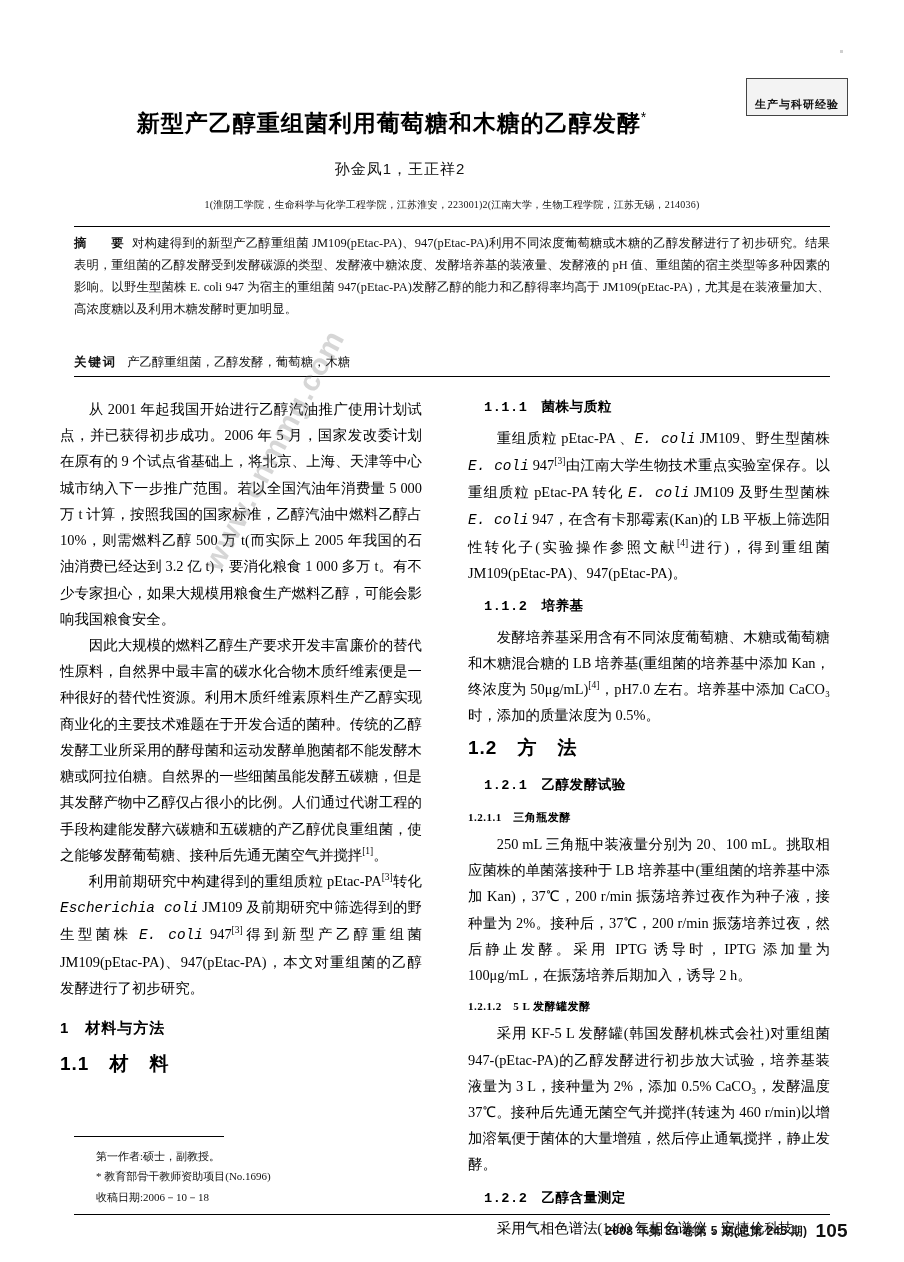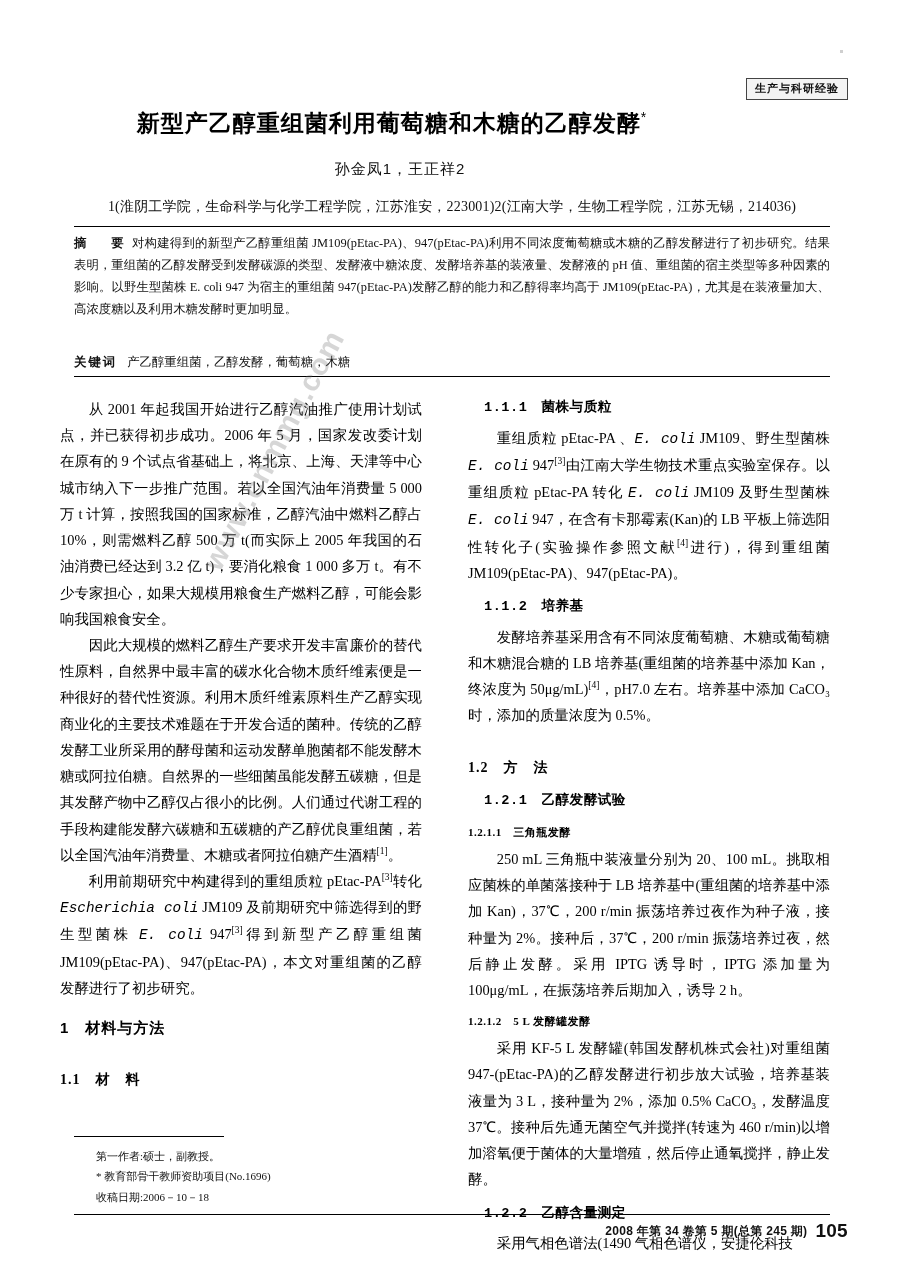--- a/index.html
+++ b/index.html
@@ -21,21 +21,21 @@
   .cat-tag {
     position: absolute;
     top: 78px;
     right: 56px;
     border: 1px solid #444;
     background: #f3f3f3;
     font-family: "Liberation Sans", sans-serif;
     font-size: 11px;
     font-weight: bold;
     letter-spacing: 1px;
-    padding: 2px 8px 3px 8px;
+    padding: 18px 8px 3px 8px;
     color: #111;
   }
   
   .title {
     position: absolute;
     top: 108px;
     left: 0;
     width: 784px;
     text-align: center;
     font-family: "Liberation Sans", sans-serif;
@@ -54,21 +54,21 @@
     font-size: 15px;
     font-family: "Liberation Sans", sans-serif;
     letter-spacing: 1px;
   }
   .affil {
     position: absolute;
     top: 198px;
     left: 0;
     width: 904px;
     text-align: center;
-    font-size: 14px;
+    font-size: 10px;
     letter-spacing: 0.2px;
   }
   
   .abs-wrap {
     position: absolute;
     top: 232px;
     left: 74px;
     width: 756px;
     font-size: 12.4px;
     line-height: 1.78;
@@ -117,24 +117,24 @@
   .col.right { left: 468px; }
   .col p { margin: 0; text-indent: 2em; }
   .heading1 {
     font-family: "Liberation Sans", sans-serif;
     font-weight: bold;
     font-size: 15px;
     margin: 13px 0 6px 0;
     letter-spacing: 1px;
   }
   .heading2 {
-    font-family: Liberation Serif, serif;
-    font-weight: bold;
-    font-size: 14px;
-    margin: 26px 0 5px 0;
+    font-family: Liberation Sans, sans-serif;
+    font-weight: bold;
+    font-size: 19px;
+    margin: 2px 0 5px 0;
     letter-spacing: 1px;
   }
   .heading3 {
     font-family: Liberation Mono, monospace;
     font-weight: bold;
     font-size: 13.6px;
     margin: 9px 0 4px 16px;
     letter-spacing: 0.5px;
   }
   .heading4 {
@@ -234,21 +234,21 @@
   </div>
 
   <div class="kw-wrap">
     <span class="kw-label">关键词</span><span>产乙醇重组菌，乙醇发酵，葡萄糖，木糖</span>
   </div>
 
   <div class="rule bottom"></div>
 
   <div class="col left">
     <p>从 2001 年起我国开始进行乙醇汽油推广使用计划试点，并已获得初步成功。2006 年 5 月，国家发改委计划在原有的 9 个试点省基础上，将北京、上海、天津等中心城市纳入下一步推广范围。若以全国汽油年消费量 5 000 万 t 计算，按照我国的国家标准，乙醇汽油中燃料乙醇占 10%，则需燃料乙醇 500 万 t(而实际上 2005 年我国的石油消费已经达到 3.2 亿 t)，要消化粮食 1 000 多万 t。有不少专家担心，如果大规模用粮食生产燃料乙醇，可能会影响我国粮食安全。</p>
-    <p><span>因此大规模的燃料乙醇生产要求开发丰富廉价的替代性原料，自然界中最丰富的碳水化合物木质纤维素便是一种很好的替代性资源。利用木质纤维素原料生产乙醇实现商业化的主要技术难题在于开发合适的菌种。传统的乙醇发酵工业所采用的酵母菌和运动发酵单胞菌都不能发酵木糖或阿拉伯糖。自然界的一些细菌虽能发酵五碳糖，但是其发酵产物中乙醇仅占很小的比例。人们通过代谢工程的手段构建能发酵六碳糖和五碳糖的产乙醇优良重组菌，若以全国汽油年消费量、木糖或者阿拉伯糖产生酒精</span><sup>[1]</sup><span>。</span></p>
+    <p><span>因此大规模的燃料乙醇生产要求开发丰富廉价的替代性原料，自然界中最丰富的碳水化合物木质纤维素便是一种很好的替代性资源。利用木质纤维素原料生产乙醇实现商业化的主要技术难题在于开发合适的菌种。传统的乙醇发酵工业所采用的酵母菌和运动发酵单胞菌都不能发酵木糖或阿拉伯糖。自然界的一些细菌虽能发酵五碳糖，但是其发酵产物中乙醇仅占很小的比例。人们通过代谢工程的手段构建能发酵六碳糖和五碳糖的产乙醇优良重组菌，使之能够发酵葡萄糖、接种后先通无菌空气并搅拌</span><sup>[1]</sup><span>。</span></p>
     <p><span>利用前期研究中构建得到的重组质粒 pEtac-PA</span><sup>[3]</sup><span>转化 </span><em>Escherichia coli</em><span> JM109 及前期研究中筛选得到的野生型菌株 </span><em>E. coli</em><span> 947</span><sup>[3]</sup><span>得到新型产乙醇重组菌 JM109(pEtac-PA)、947(pEtac-PA)，本文对重组菌的乙醇发酵进行了初步研究。</span></p>
     <div class="heading1">1　材料与方法</div>
     <div class="heading2">1.1　材　料</div>
   </div>
 
   <div class="col right">
     <div class="heading3" style="margin-top:0">1.1.1　菌株与质粒</div>
     <p><span>重组质粒 pEtac-PA 、</span><em>E. coli</em><span> JM109、野生型菌株 </span><em>E. coli</em><span> 947</span><sup>[3]</sup><span>由江南大学生物技术重点实验室保存。以重组质粒 pEtac-PA 转化 </span><em>E. coli</em><span> JM109 及野生型菌株 </span><em>E. coli</em><span> 947，在含有卡那霉素(Kan)的 LB 平板上筛选阳性转化子(实验操作参照文献</span><sup>[4]</sup><span>进行)，得到重组菌 JM109(pEtac-PA)、947(pEtac-PA)。</span></p>
     <div class="heading3">1.1.2　培养基</div>
     <p><span>发酵培养基采用含有不同浓度葡萄糖、木糖或葡萄糖和木糖混合糖的 LB 培养基(重组菌的培养基中添加 Kan，终浓度为 50μg/mL)</span><sup>[4]</sup><span>，pH7.0 左右。培养基中添加 CaCO₃ 时，添加的质量浓度为 0.5%。</span></p>

